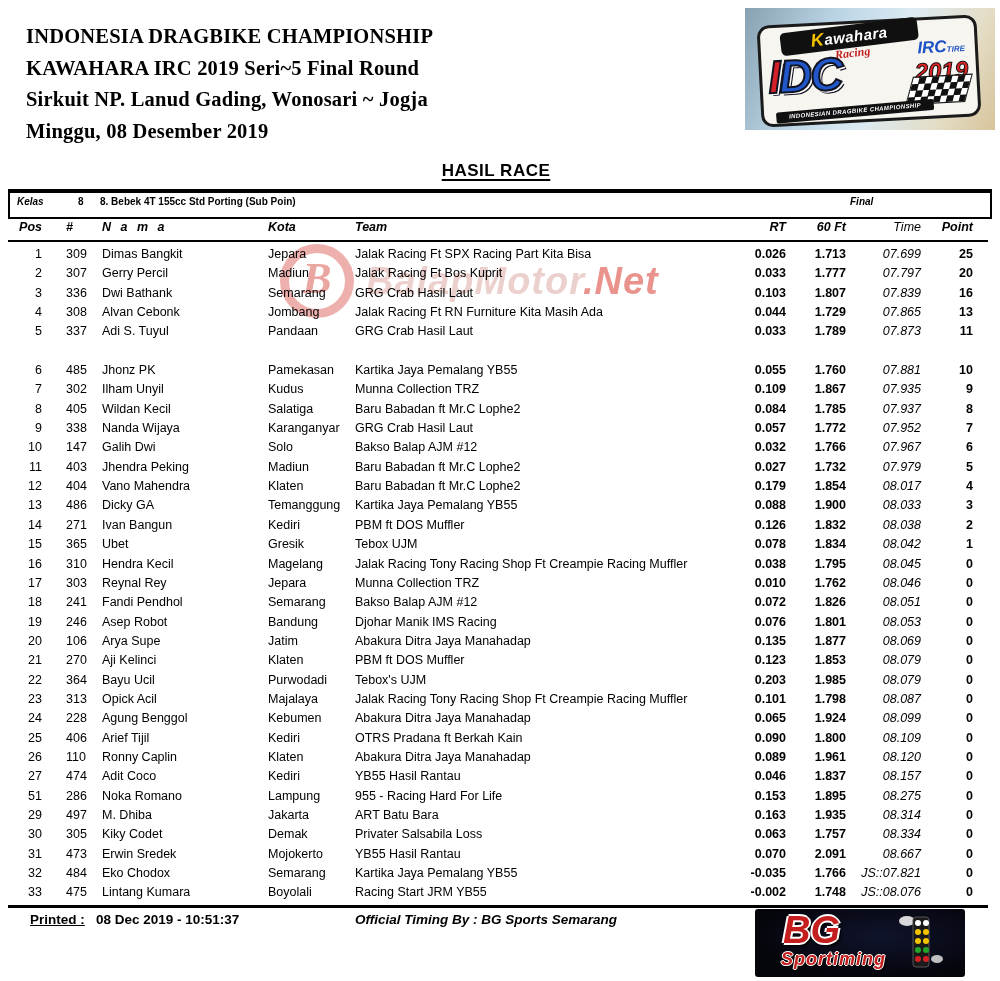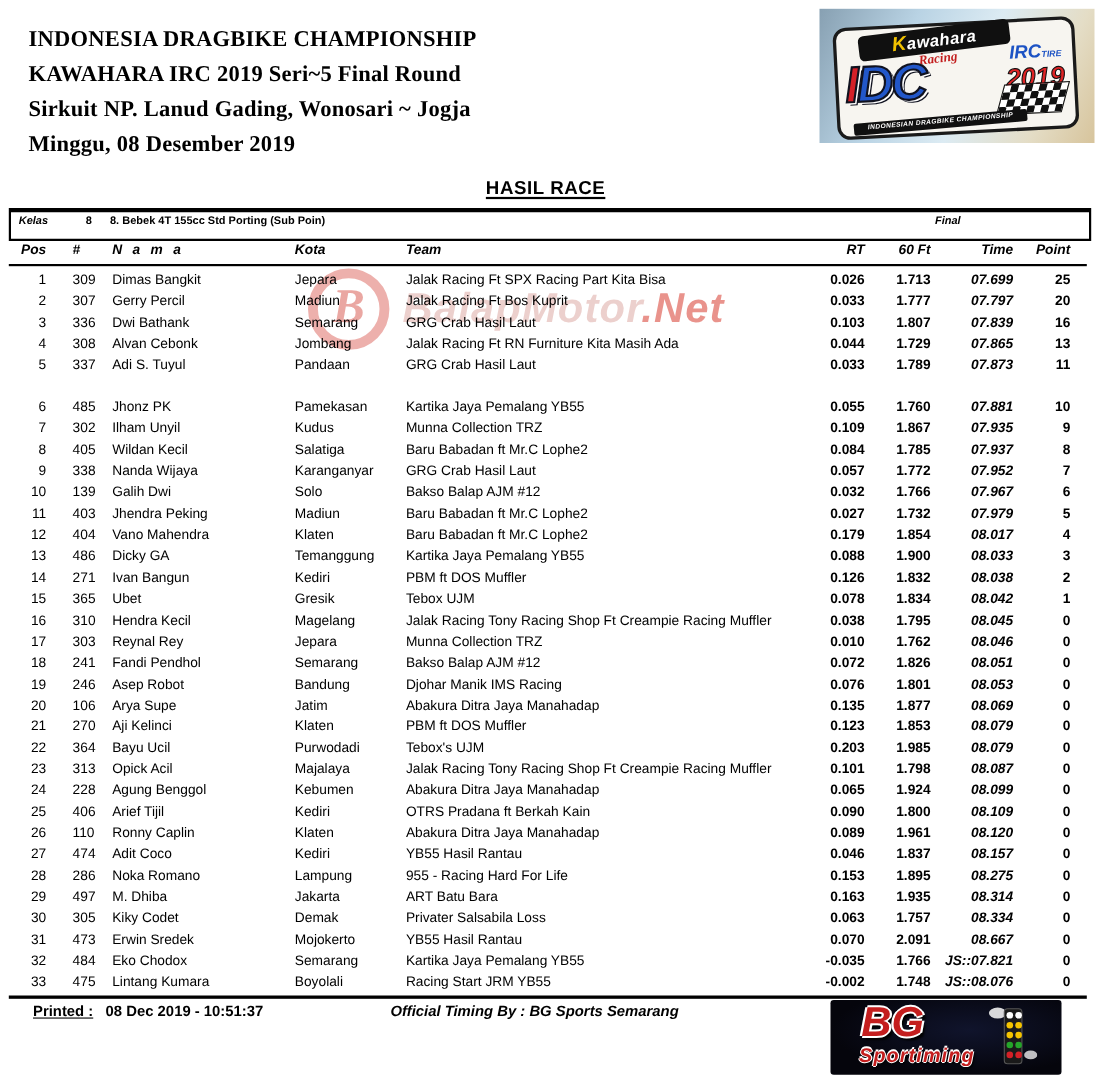--- a/index.html
+++ b/index.html
@@ -59,24 +59,24 @@
   .cb-name  { left:90px; font-weight:bold; }
   .cb-final { left:840px; font-style:italic; font-weight:bold; }
 
   
   .grid-row { display:grid;
               grid-template-columns:34px 56px 166px 87px 285px 150px 60px 75px 60px; }
   .c-pos  { text-align:right; }
   .c-no   { padding-left:24px; }
   .c-nama { padding-left:4px; }
   .c-kota { padding-left:4px; }
-  .c-team { padding-left:4px; white-space:nowrap;margin-left:14px; }
+  .c-team { padding-left:4px; white-space:nowrap; }
   .c-rt   { text-align:right; font-weight:bold; }
   .c-ft   { text-align:right; font-weight:bold; }
-  .c-time { text-align:right; font-weight:bold; font-style:italic; }
+  .c-time { text-align:right; font-weight:normal; font-style:italic; }
   .c-pt   { text-align:right; padding-right:8px; font-weight:bold; }
 
   .col-headers { position:absolute; left:8px; top:220px; width:977px; height:17px;
                  font-size:12.5px; font-weight:bold; font-style:italic; }
   .col-headers .c-nama { letter-spacing:3px; }
   .col-headers .c-rt, .col-headers .c-ft, .col-headers .c-time { font-style:italic; }
   .header-rule { position:absolute; left:8px; top:240px; width:980px; height:2px; background:#000; }
 
   .rows { position:absolute; left:8px; top:245px; width:977px; font-size:12.5px;
           line-height:19.35px; z-index:2; }
@@ -253,21 +253,21 @@
       <span class="c-nama">Nanda Wijaya</span>
       <span class="c-kota">Karanganyar</span>
       <span class="c-team">GRG Crab Hasil Laut</span>
       <span class="c-rt">0.057</span>
       <span class="c-ft">1.772</span>
       <span class="c-time">07.952</span>
       <span class="c-pt">7</span>
     </div>
       <div class="grid-row">
       <span class="c-pos">10</span>
-      <span class="c-no">139</span>
+      <span class="c-no">147</span>
       <span class="c-nama">Galih Dwi</span>
       <span class="c-kota">Solo</span>
       <span class="c-team">Bakso Balap AJM #12</span>
       <span class="c-rt">0.032</span>
       <span class="c-ft">1.766</span>
       <span class="c-time">07.967</span>
       <span class="c-pt">6</span>
     </div>
       <div class="grid-row">
       <span class="c-pos">11</span>
@@ -450,21 +450,21 @@
       <span class="c-no">474</span>
       <span class="c-nama">Adit Coco</span>
       <span class="c-kota">Kediri</span>
       <span class="c-team">YB55 Hasil Rantau</span>
       <span class="c-rt">0.046</span>
       <span class="c-ft">1.837</span>
       <span class="c-time">08.157</span>
       <span class="c-pt">0</span>
     </div>
       <div class="grid-row">
-      <span class="c-pos">28</span>
+      <span class="c-pos">51</span>
       <span class="c-no">286</span>
       <span class="c-nama">Noka Romano</span>
       <span class="c-kota">Lampung</span>
       <span class="c-team">955 - Racing Hard For Life</span>
       <span class="c-rt">0.153</span>
       <span class="c-ft">1.895</span>
       <span class="c-time">08.275</span>
       <span class="c-pt">0</span>
     </div>
       <div class="grid-row">

